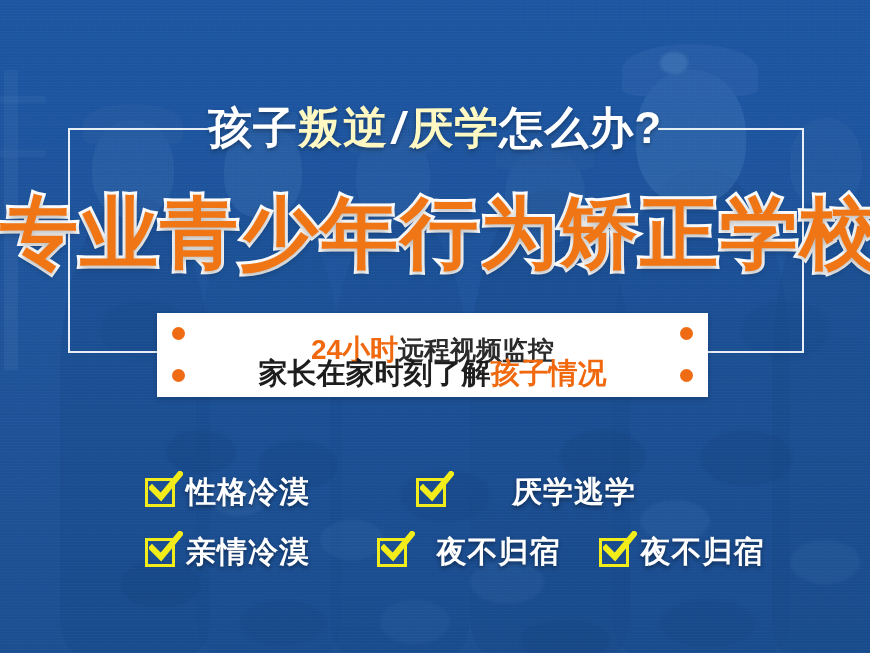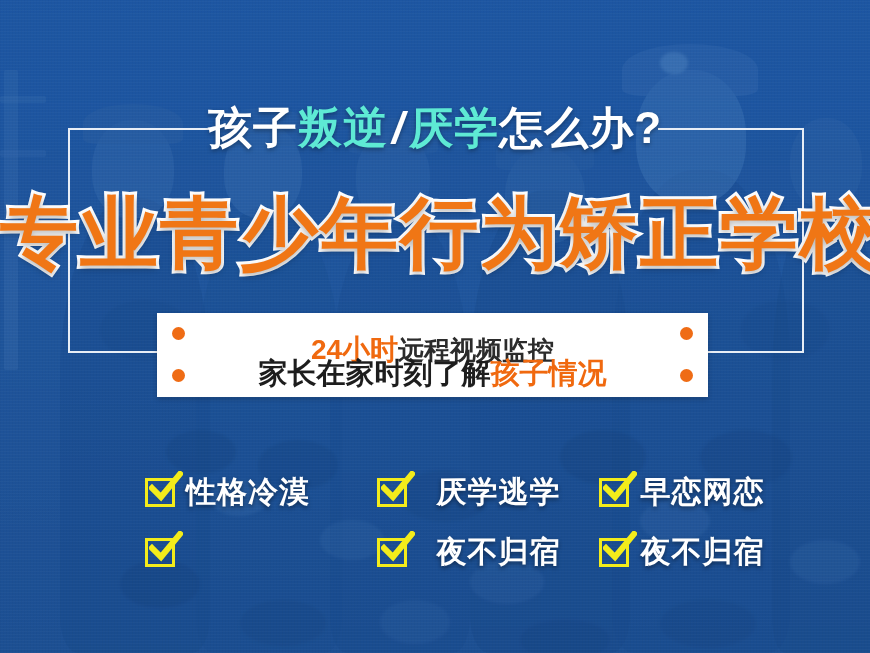--- a/index.html
+++ b/index.html
@@ -52,21 +52,21 @@
   .headline{
     position:absolute;left:0;top:100px;width:870px;height:56px;
     text-align:center;white-space:nowrap;
   }
   .headline span{
     font-size:44px;font-weight:bold;letter-spacing:1px;
     line-height:56px;
     text-shadow:0 2px 4px rgba(0,0,0,.32);
   }
   .hl-white{color:#ffffff;}
-  .hl-yellow{color:#5eead4;}
+  .hl-yellow{color:#fef9c3;}
   .hl-slash{color:#ffffff;font-style:italic;padding:0 4px;}
 
   
   .maintitle{
     position:absolute;left:0;top:178px;width:870px;height:110px;
     text-align:center;white-space:nowrap;
   }
   .maintitle span{
     font-size:78px;font-weight:bold;line-height:110px;letter-spacing:2px;
     color:#f07615;
@@ -222,37 +222,30 @@
         <span class="ck-label">性格冷漠</span>
       </div>
       <div class="ck-item c1">
         <span class="ck-box">
           <svg width="34" height="34" viewBox="0 0 34 34">
               <path d="M3 17 L12 26 L31 3" fill="none" stroke="#f3ec1b" stroke-width="6" stroke-linecap="square"></path>
             </svg>
         </span>
         <span class="ck-label">厌学逃学</span>
       </div>
-      <div class="ck-item c2">
-        <span class="ck-box">
-          <svg width="34" height="34" viewBox="0 0 34 34">
-              <path d="M3 17 L12 26 L31 3" fill="none" stroke="#f3ec1b" stroke-width="6" stroke-linecap="square"></path>
-            </svg>
-        </span>
-        <span class="ck-label">早恋网恋</span>
-      </div>
     </div>
 
     <div class="ck-row">
       <div class="ck-item c0">
         <span class="ck-box">
           <svg width="34" height="34" viewBox="0 0 34 34">
               <path d="M3 17 L12 26 L31 3" fill="none" stroke="#f3ec1b" stroke-width="6" stroke-linecap="square"></path>
             </svg>
         </span>
+        <span class="ck-label">亲情冷漠</span>
       </div>
       <div class="ck-item c1">
         <span class="ck-box">
           <svg width="34" height="34" viewBox="0 0 34 34">
               <path d="M3 17 L12 26 L31 3" fill="none" stroke="#f3ec1b" stroke-width="6" stroke-linecap="square"></path>
             </svg>
         </span>
         <span class="ck-label">夜不归宿</span>
       </div>
       <div class="ck-item c2">

